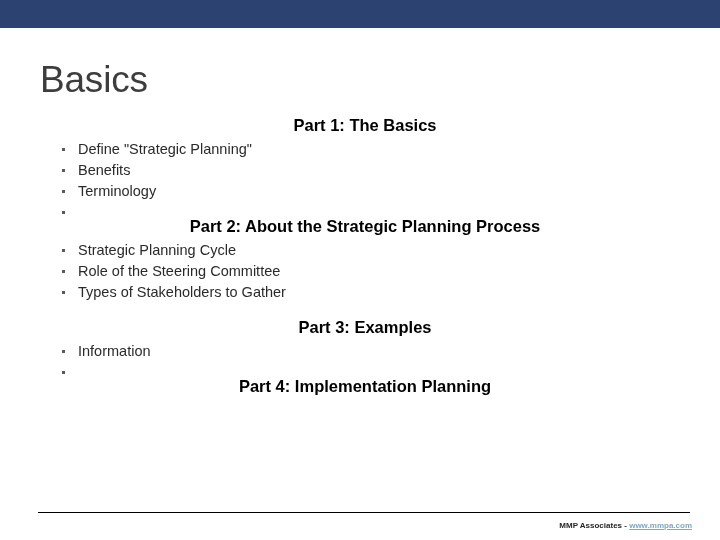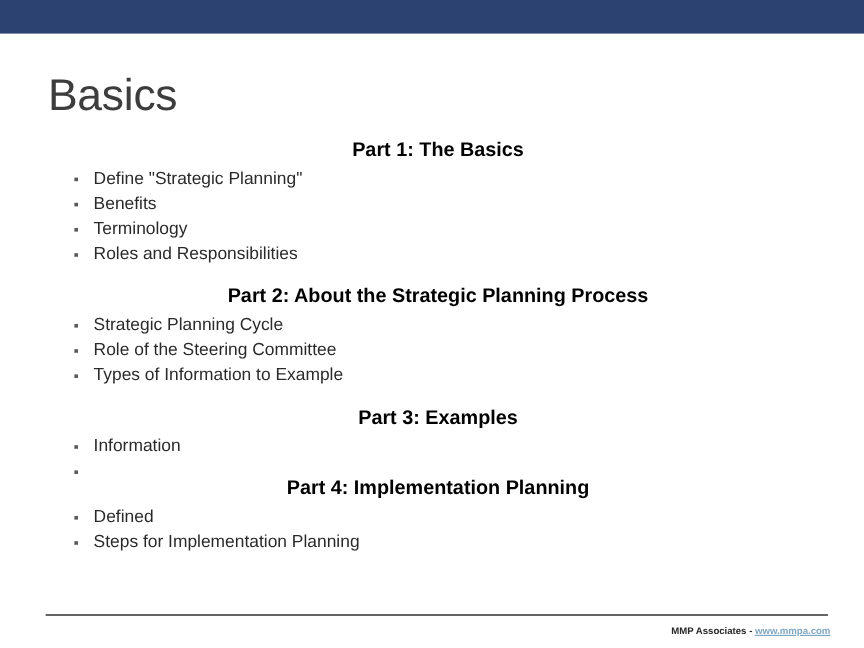--- a/index.html
+++ b/index.html
@@ -130,68 +130,57 @@
         <li class="bullet-item">
           <span class="bullet-marker"></span>
           <span>Benefits</span>
         </li>
         <li class="bullet-item">
           <span class="bullet-marker"></span>
           <span>Terminology</span>
         </li>
         <li class="bullet-item">
           <span class="bullet-marker"></span>
-          <span>Roles and Responsibilities</span>
         </li>
       </ul>
     </div>
 
     <div class="section">
       <div class="section-heading">Part 2: About the Strategic Planning Process</div>
       <ul class="bullet-list">
         <li class="bullet-item">
           <span class="bullet-marker"></span>
           <span>Strategic Planning Cycle</span>
         </li>
         <li class="bullet-item">
           <span class="bullet-marker"></span>
           <span>Role of the Steering Committee</span>
         </li>
         <li class="bullet-item">
           <span class="bullet-marker"></span>
-          <span>Types of Information to Example</span>
+          <span>Types of Stakeholders to Gather</span>
         </li>
       </ul>
     </div>
 
     <div class="section">
       <div class="section-heading">Part 3: Examples</div>
       <ul class="bullet-list">
         <li class="bullet-item">
           <span class="bullet-marker"></span>
           <span>Information</span>
         </li>
         <li class="bullet-item">
           <span class="bullet-marker"></span>
         </li>
       </ul>
     </div>
 
     <div class="section">
       <div class="section-heading">Part 4: Implementation Planning</div>
-      <ul class="bullet-list">
-        <li class="bullet-item">
-          <span class="bullet-marker"></span>
-          <span>Defined</span>
-        </li>
-        <li class="bullet-item">
-          <span class="bullet-marker"></span>
-          <span>Steps for Implementation Planning</span>
-        </li>
-      </ul>
     </div>
   </div>
 
   <div class="footer-rule"></div>
 
   <div class="footer-text">
     <span>MMP Associates - </span><a class="footer-link" href="#">www.mmpa.com</a>
   </div>
 
 </div>

